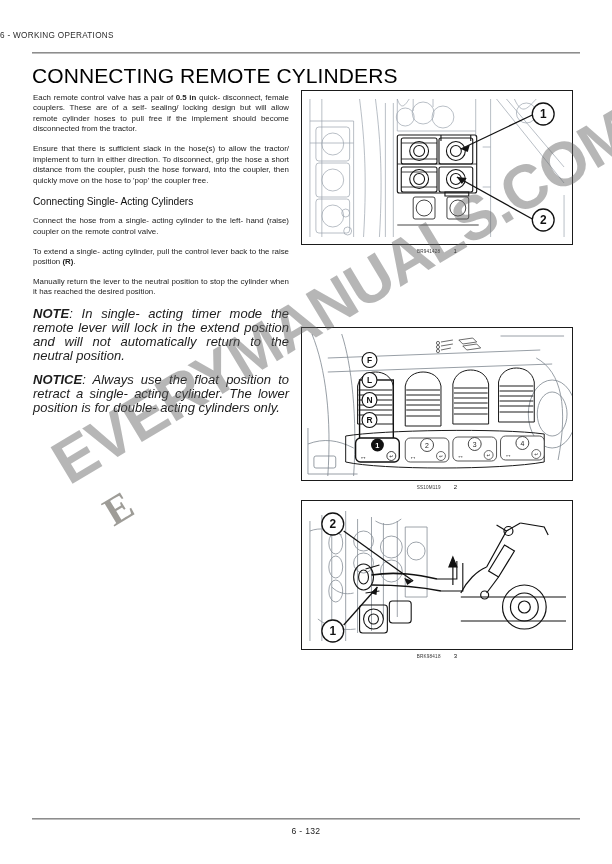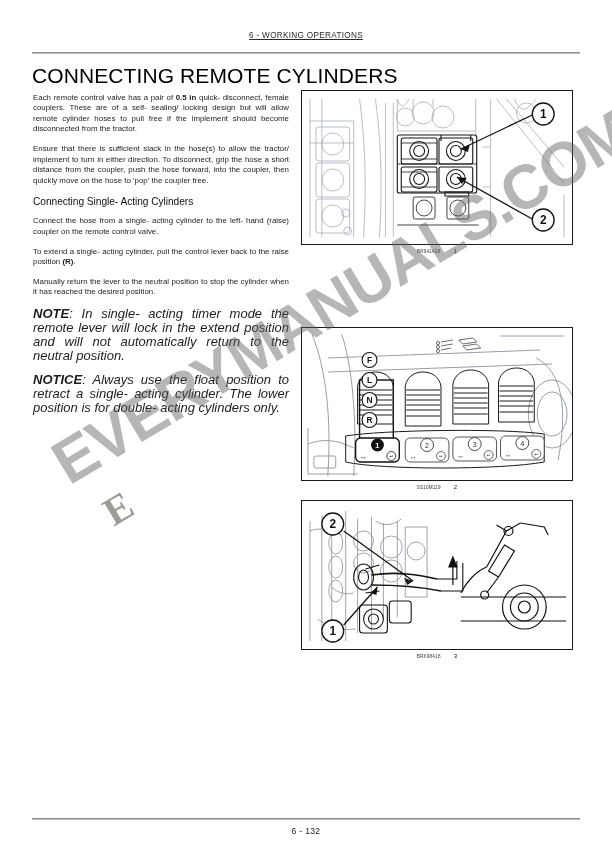--- a/index.html
+++ b/index.html
@@ -24,25 +24,24 @@
     height: 864px;
     background: #fff;
   }
 
   
   .running-head {
     position: absolute;
     top: 31px;
     left: 0;
     width: 612px;
-    text-align: center;
+    text-align: left;
     font-size: 8.2px;
     letter-spacing: 0.3px;
     color: #2b2b2b;
-    text-decoration: underline;
   }
   .head-rule {
     position: absolute;
     top: 52px;
     left: 32px;
     width: 548px;
     height: 2px;
     background: linear-gradient(to bottom, #8d8d8d 0 1px, #bdbdbd 1px 2px);
   }
 

